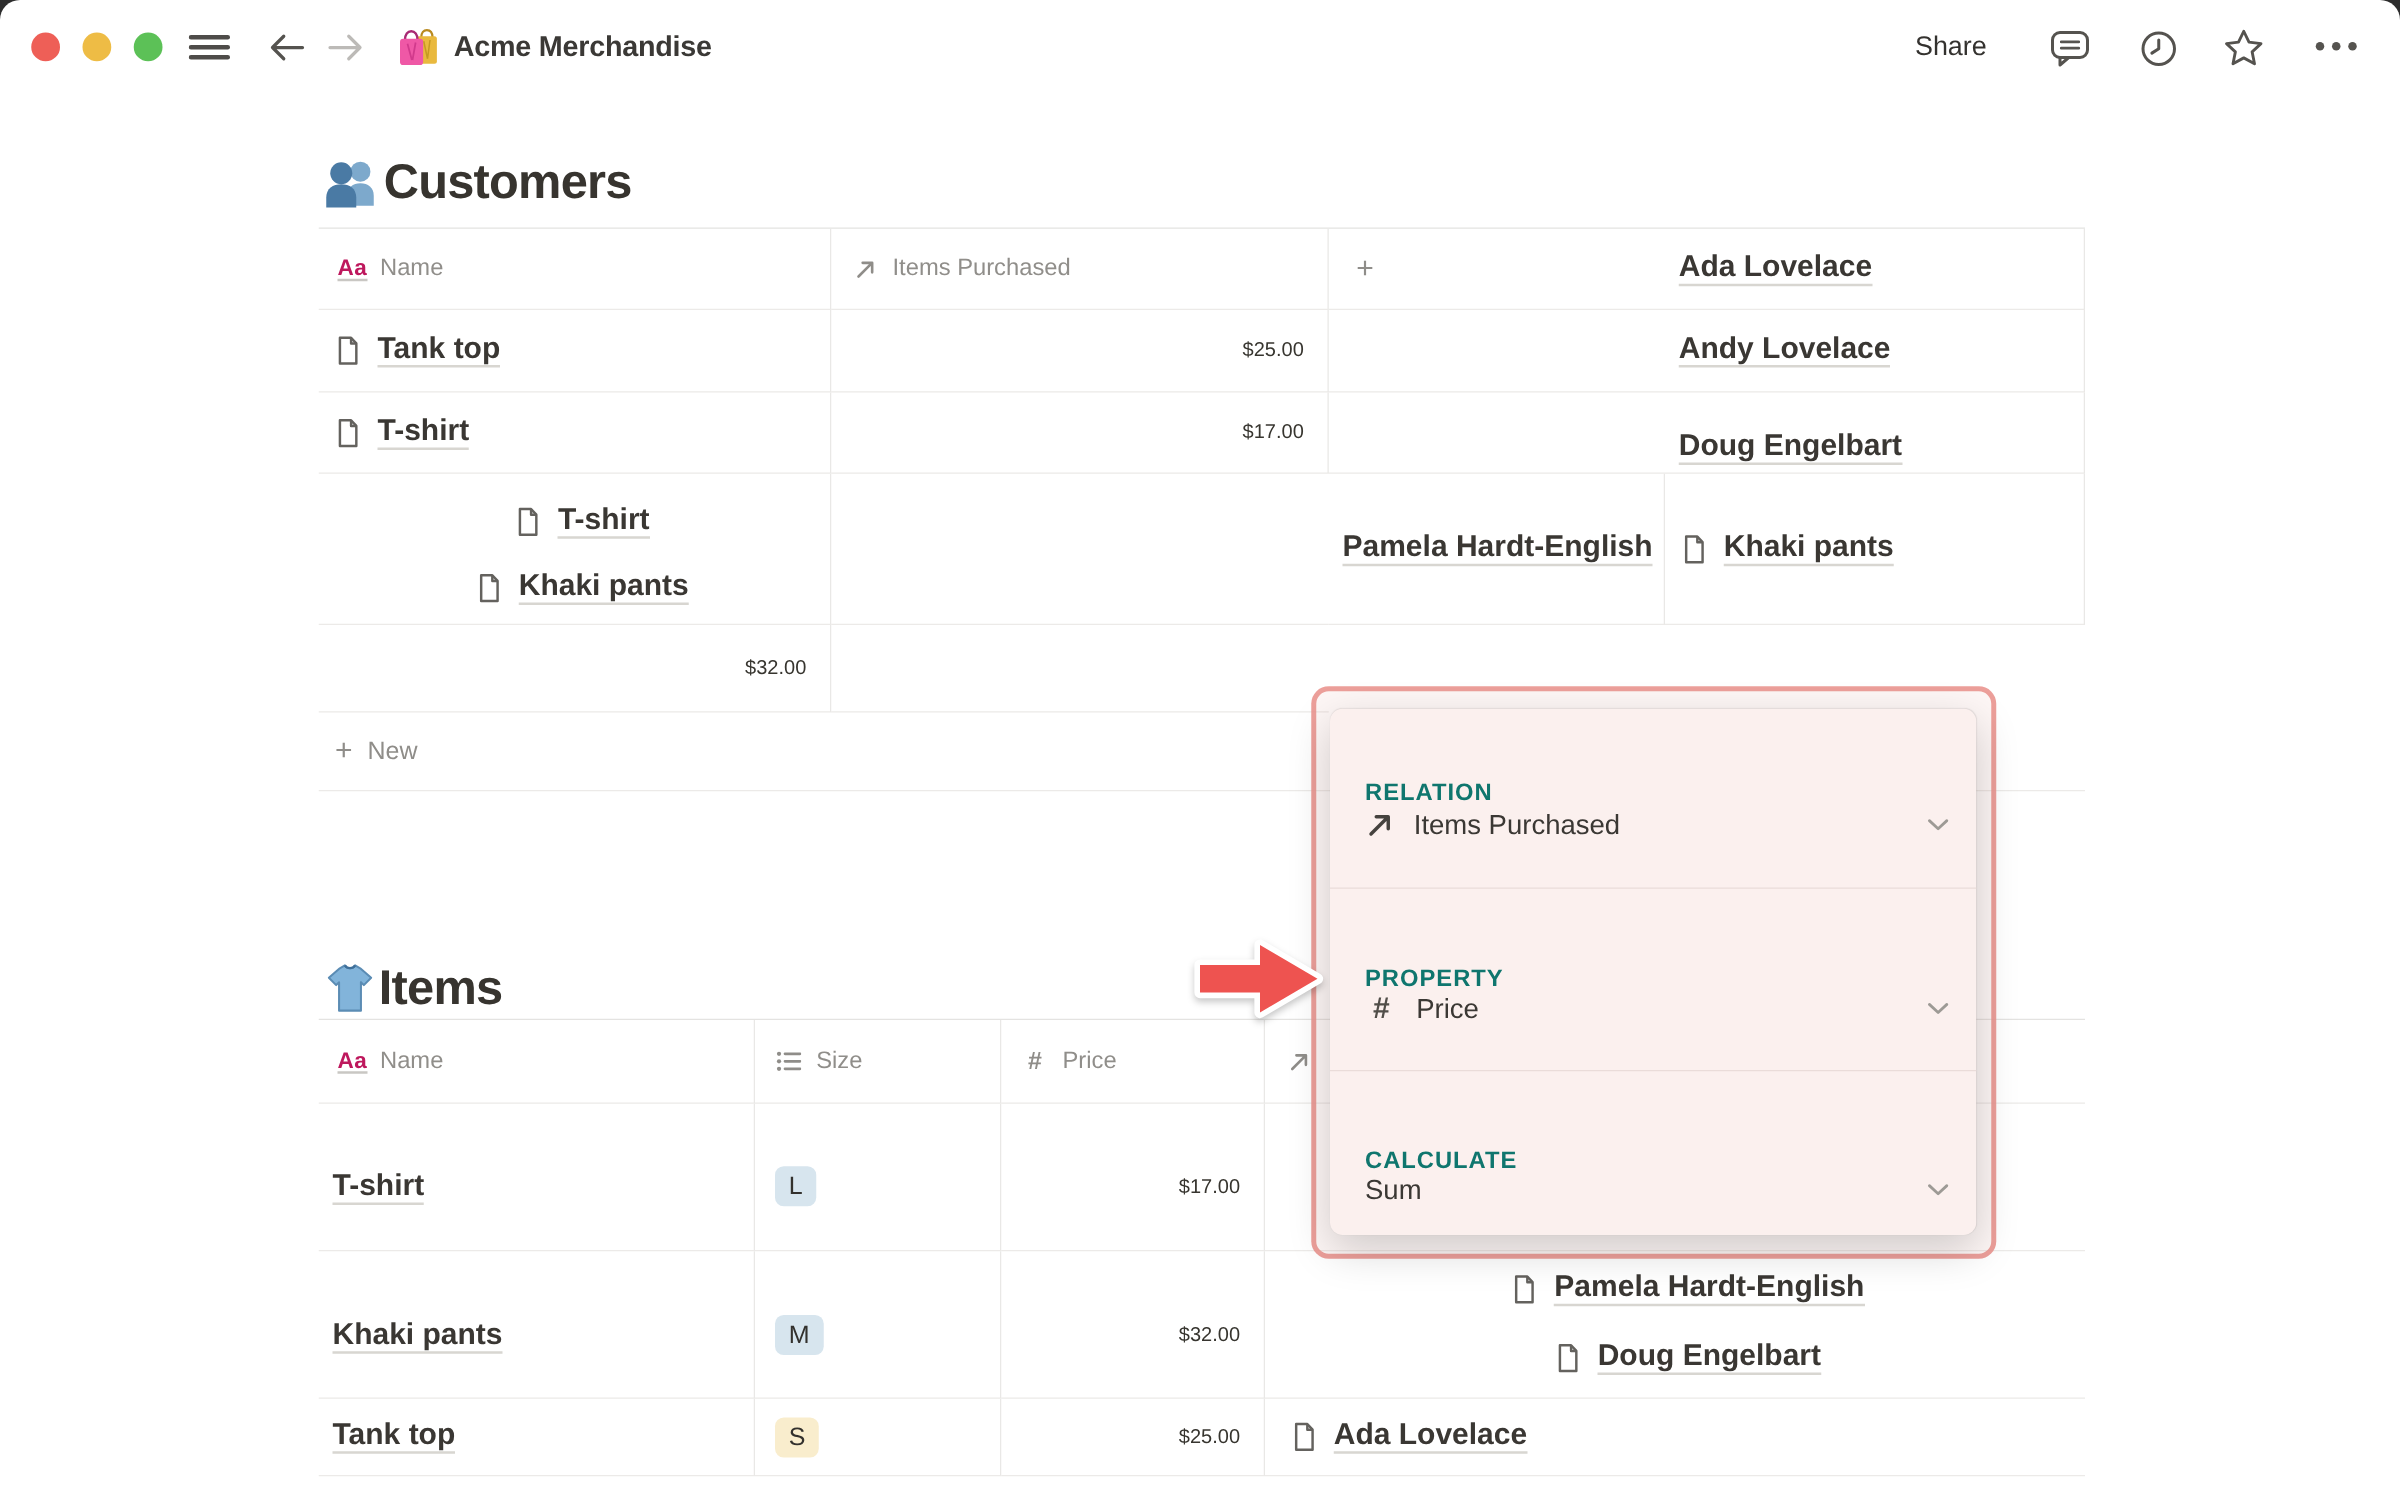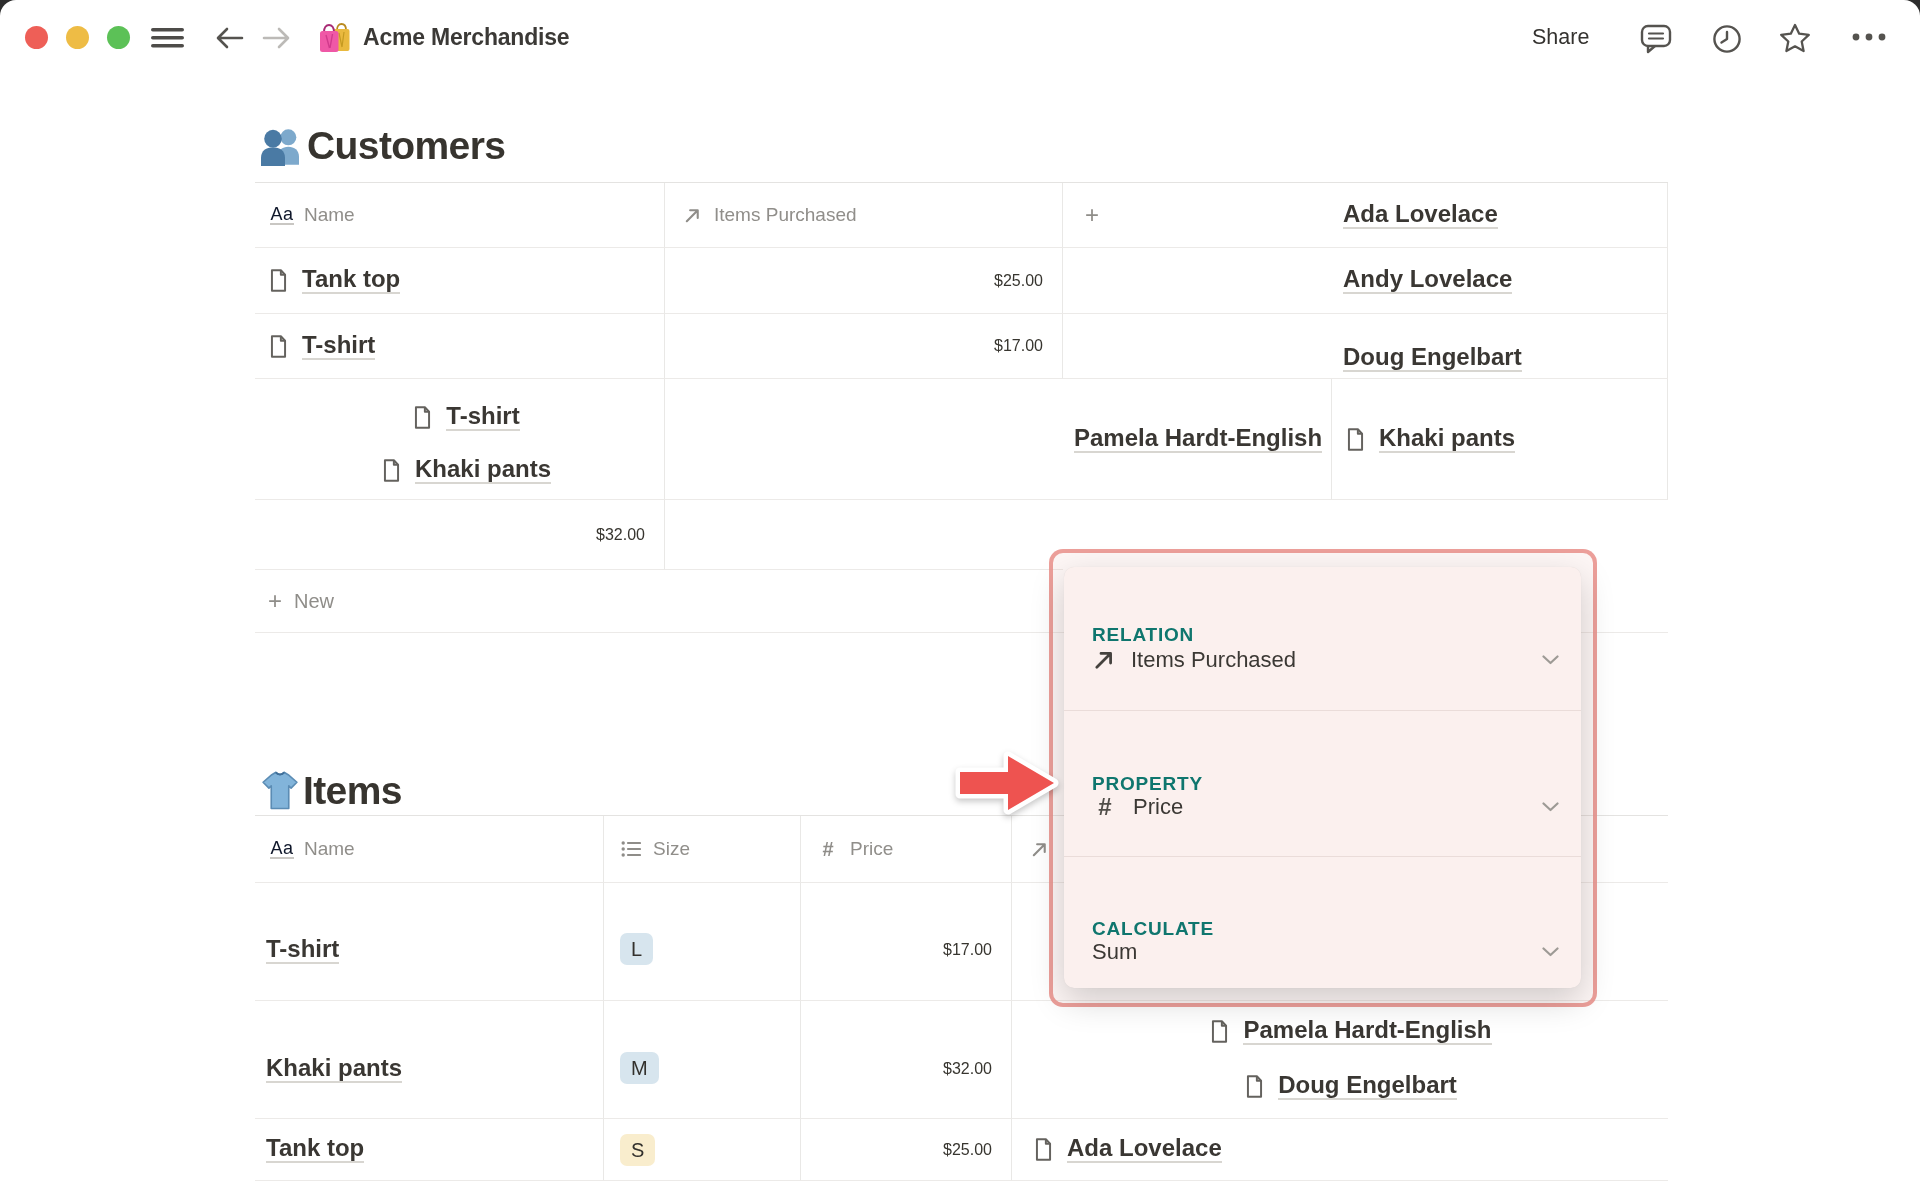--- a/index.html
+++ b/index.html
@@ -15,21 +15,21 @@
   #share { position:absolute; left:1532px; top:25px; font-size:21.5px; color:#34322f; cursor:default; }
   
   .section-title { position:absolute; display:flex; align-items:center; gap:2px; color:#37342f; }
   .section-title .t { font-size:39px; font-weight:700; letter-spacing:-0.6px; }
   
   .tbl { position:absolute; left:255px; width:1413px; display:grid; border-top:1px solid #e4e3e1; }
   .tbl .cell { border-bottom:1px solid #eceae8; display:flex; align-items:center; position:relative; }
   .tbl .vline { border-right:1px solid #e9e8e6; }
   .hcell { color:#908e8a; font-size:19px; gap:10px; padding-left:15px; }
   .hicon { display:flex; align-items:center; justify-content:center; width:24px; }
-  .aa { font-size:18px; color:#0f172a; border-bottom:2px solid #c9c7c3; line-height:1.05; padding-bottom:0px; letter-spacing:0.5px;}
+  .aa { font-size:18px; color:#be185d; border-bottom:2px solid #c9c7c3; line-height:1.05; padding-bottom:0px; letter-spacing:0.5px;font-weight:bold;}
   .name-cell { padding-left:11px; }
   .pg { font-weight:600; color:#3a3733; font-size:24px; border-bottom:2px solid #d8d6d1; padding-bottom:1px; line-height:24px; white-space:nowrap; }
   .rel { display:flex; align-items:center; gap:13px; }
   .rel-cell { padding-left:13px; }
   .money { justify-content:flex-end; padding-right:19px; font-size:16px; color:#37352f; }
   .stack { flex-direction:column; align-items:flex-start; justify-content:flex-start; }
   .topalign { align-items:flex-start; }
   .newrow { color:#8f8d89; font-size:20px; gap:12px; padding-left:13px; }
   .plus { font-size:24px; color:#8f8d89; line-height:1; font-weight:400; }
   .chip { display:inline-block; font-size:20px; color:#33312d; padding:5px 11px; border-radius:7px; line-height:22px; margin-left:16px; }

